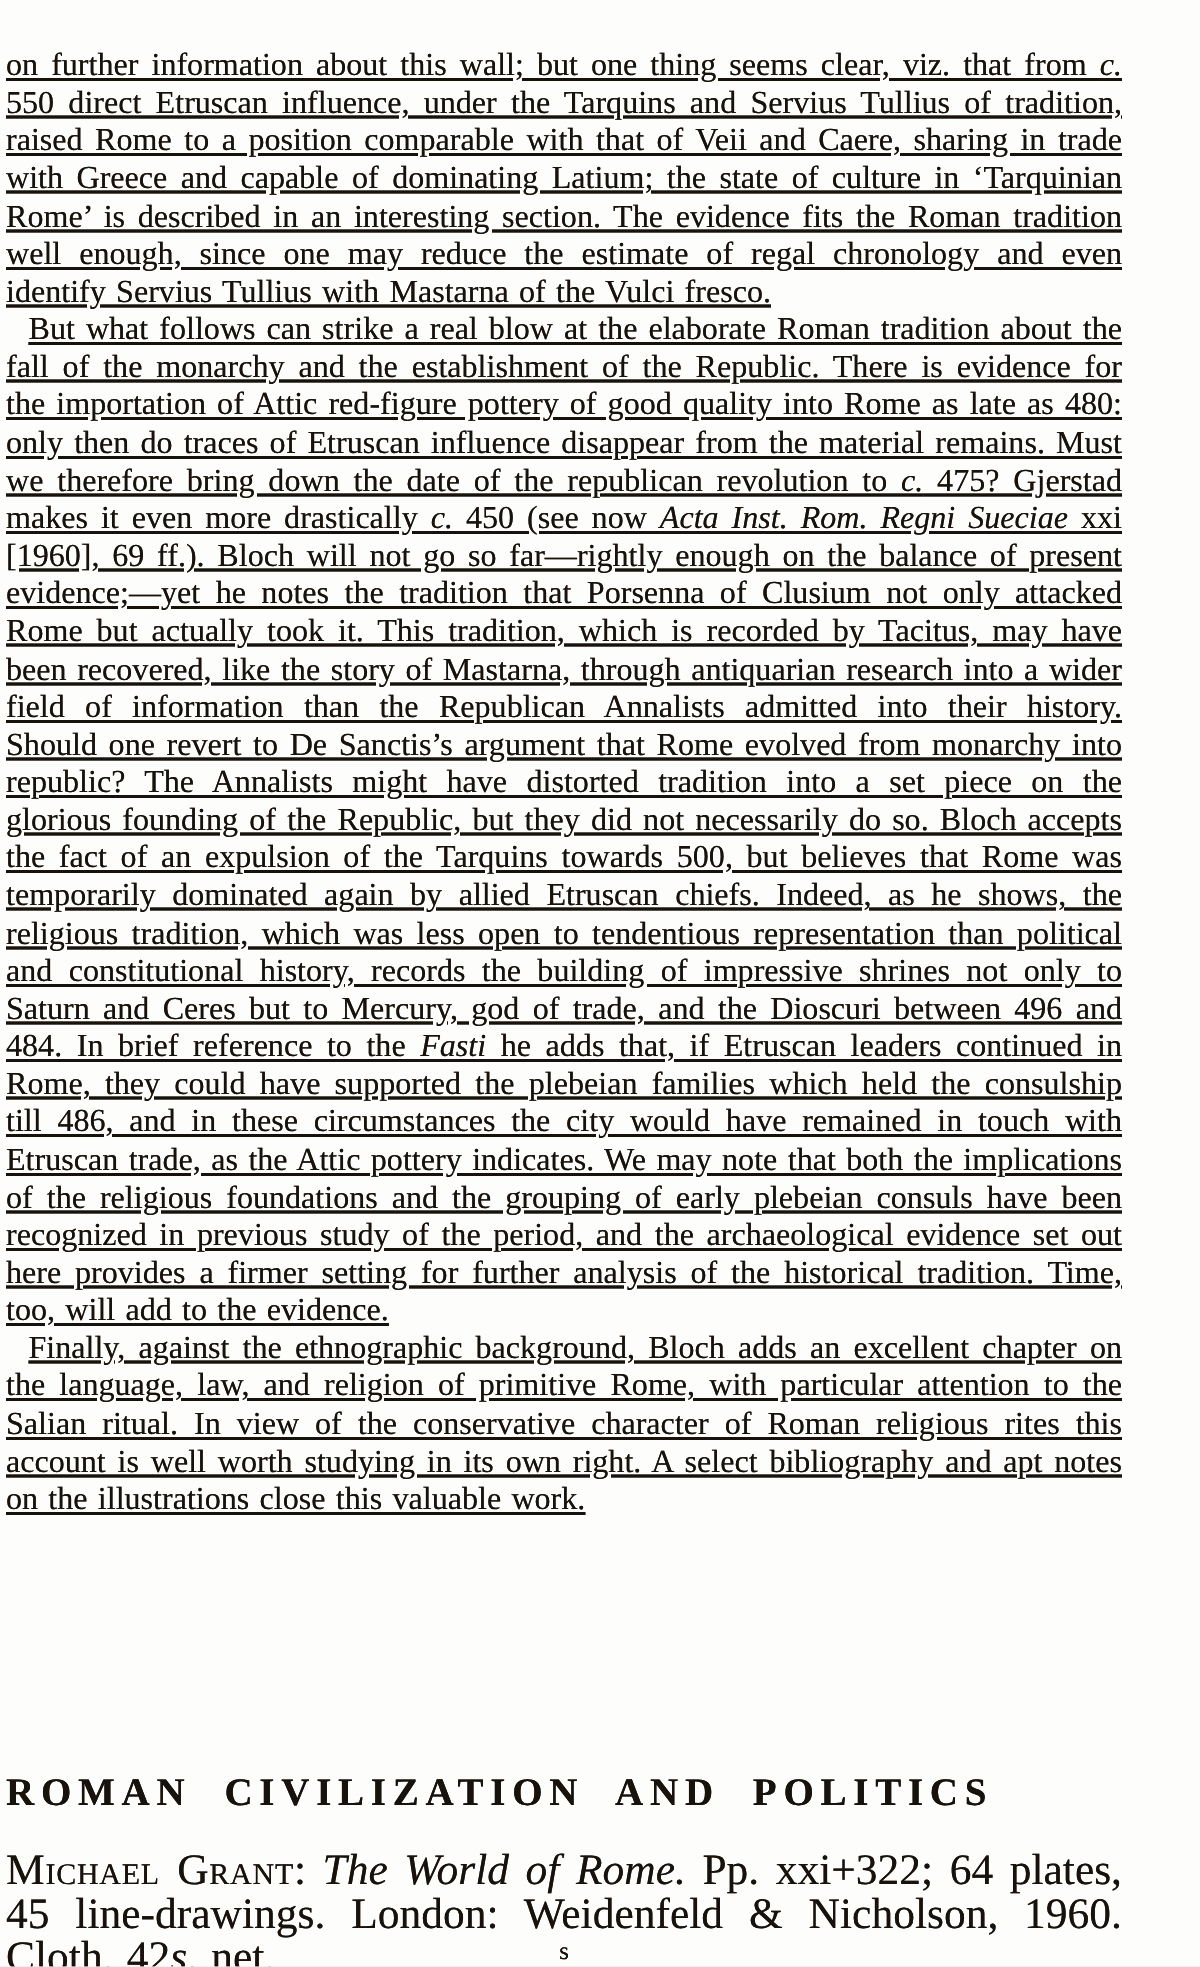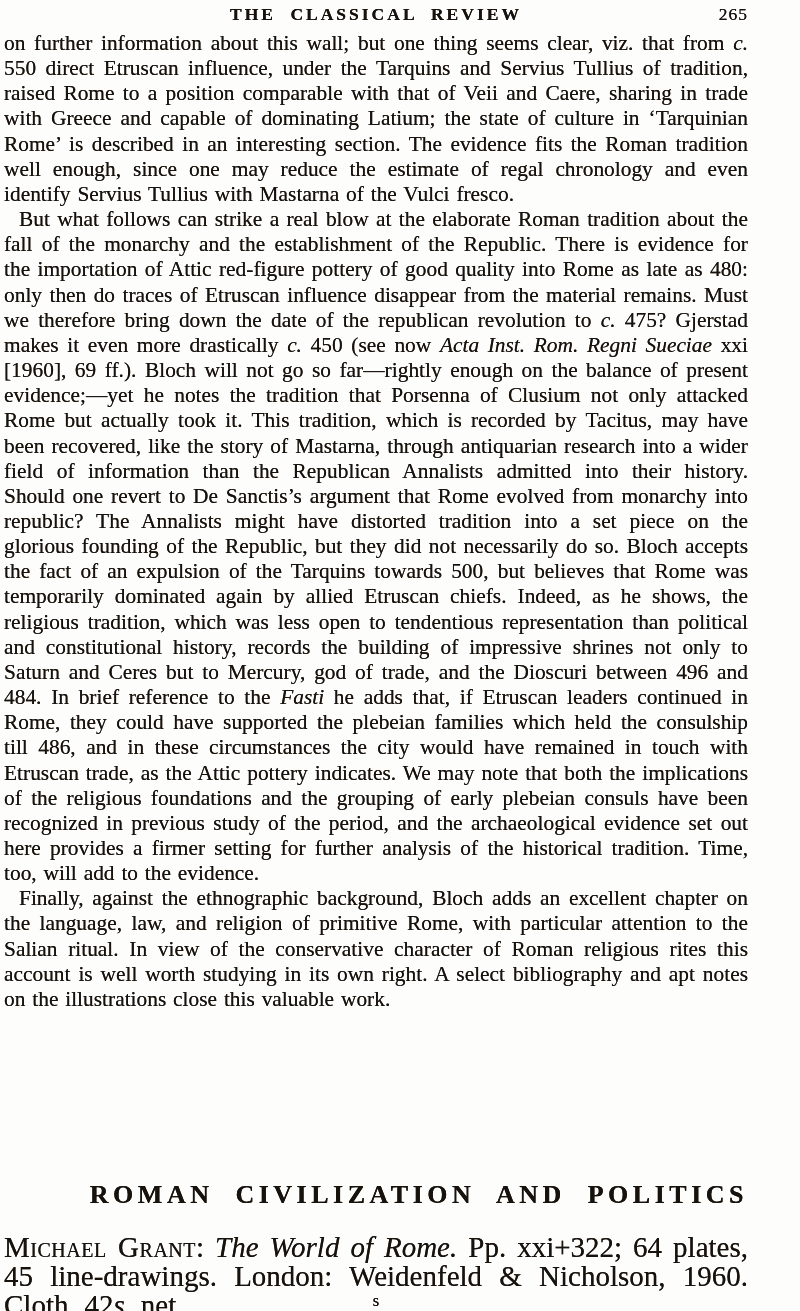--- a/index.html
+++ b/index.html
@@ -29,61 +29,57 @@
   }
 
   
   .body-text {
     top:31px;
     font-size:21.4px; line-height:25.15px;
     text-align:justify;
     word-spacing:1.5px;
     text-shadow:0 0 0.4px rgba(24,18,13,0.85);
   }
-  .body-text p { margin:0; }
+  .body-text p { margin:0;text-decoration:underline; }
   .body-text p.indent { text-indent:15px; }
   .it { font-style:italic; }
   .sc { font-variant:small-caps; letter-spacing:0.5px; }
 
   
   .signoff {
     top:1100px;
     display:flex; justify-content:space-between; align-items:baseline;
     text-shadow:0 0 0.4px rgba(24,18,13,0.85);
   }
   .affiliation { font-style:italic; font-weight:600; font-size:19px; letter-spacing:0.3px; }
   .reviewer { font-size:19.5px; font-weight:600; letter-spacing:2.5px; }
 
   
   .next-heading {
-    top:1180px; text-align:right;
+    top:1180px; text-align:left;
     font-size:26px; font-weight:600;
     letter-spacing:4.5px; word-spacing:11px;
     text-shadow:0 0 0.4px currentColor;
   }
   .citation {
     top:1233px;
     font-size:29px; line-height:29px;
     text-align:justify; word-spacing:1.5px;
     text-shadow:0 0 0.4px rgba(24,18,13,0.85);
   }
   .printers-mark {
     top:1291px; text-align:center; font-size:16.5px;
     text-shadow:0 0 0.3px currentColor;
   }
 </style>
 </head>
 <body>
 
 <div class="page">
 
-  <div class="col masthead">
-    <span class="journal-title">THE CLASSICAL REVIEW</span>
-    <span class="page-number">265</span>
-  </div>
 
   <div class="col body-text">
     <p><span>on further information about this wall; but one thing seems clear, viz. that from </span><span class="it">c.</span><span> 550 direct Etruscan influence, under the Tarquins and Servius Tullius of tradition, raised Rome to a position comparable with that of Veii and Caere, sharing in trade with Greece and capable of dominating Latium; the state of culture in ‘Tarquinian Rome’ is described in an interesting section. The evidence fits the Roman tradition well enough, since one may reduce the estimate of regal chronology and even identify Servius Tullius with Mastarna of the Vulci fresco.</span></p>
     <p class="indent"><span>But what follows can strike a real blow at the elaborate Roman tradition about the fall of the monarchy and the establishment of the Republic. There is evidence for the importation of Attic red-figure pottery of good quality into Rome as late as 480: only then do traces of Etruscan influence disappear from the material remains. Must we therefore bring down the date of the republican revolution to </span><span class="it">c.</span><span> 475? Gjerstad makes it even more drastically </span><span class="it">c.</span><span> 450 (see now </span><span class="it">Acta Inst. Rom. Regni Sueciae</span><span> xxi [1960], 69 ff.). Bloch will not go so far—rightly enough on the balance of present evidence;—yet he notes the tradition that Porsenna of Clusium not only attacked Rome but actually took it. This tradition, which is recorded by Tacitus, may have been recovered, like the story of Mastarna, through antiquarian research into a wider field of information than the Republican Annalists admitted into their history. Should one revert to De Sanctis’s argument that Rome evolved from monarchy into republic? The Annalists might have distorted tradition into a set piece on the glorious founding of the Republic, but they did not necessarily do so. Bloch accepts the fact of an expulsion of the Tarquins towards 500, but believes that Rome was temporarily dominated again by allied Etruscan chiefs. Indeed, as he shows, the religious tradition, which was less open to tendentious representation than political and constitutional history, records the building of impressive shrines not only to Saturn and Ceres but to Mercury, god of trade, and the Dioscuri between 496 and 484. In brief reference to the </span><span class="it">Fasti</span><span> he adds that, if Etruscan leaders continued in Rome, they could have supported the plebeian families which held the consulship till 486, and in these circumstances the city would have remained in touch with Etruscan trade, as the Attic pottery indicates. We may note that both the implications of the religious foundations and the grouping of early plebeian consuls have been recognized in previous study of the period, and the archaeological evidence set out here provides a firmer setting for further analysis of the historical tradition. Time, too, will add to the evidence.</span></p>
     <p class="indent"><span>Finally, against the ethnographic background, Bloch adds an excellent chapter on the language, law, and religion of primitive Rome, with particular attention to the Salian ritual. In view of the conservative character of Roman religious rites this account is well worth studying in its own right. A select bibliography and apt notes on the illustrations close this valuable work.</span></p>
   </div>
 
 
   <div class="col next-heading">ROMAN CIVILIZATION AND POLITICS</div>
 

